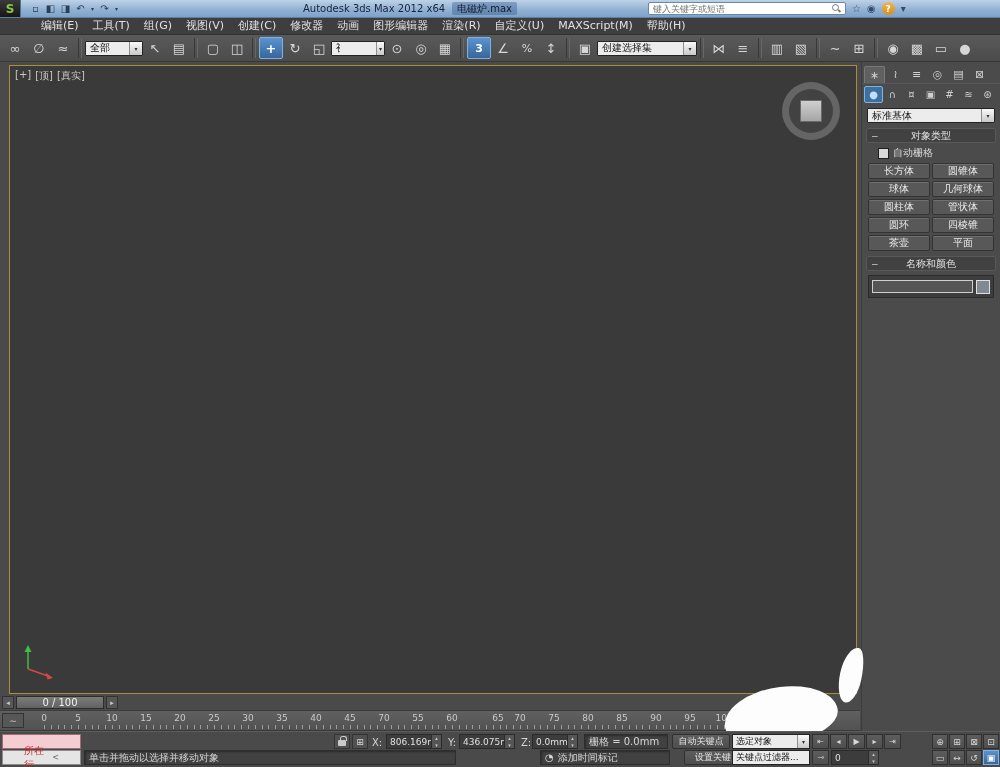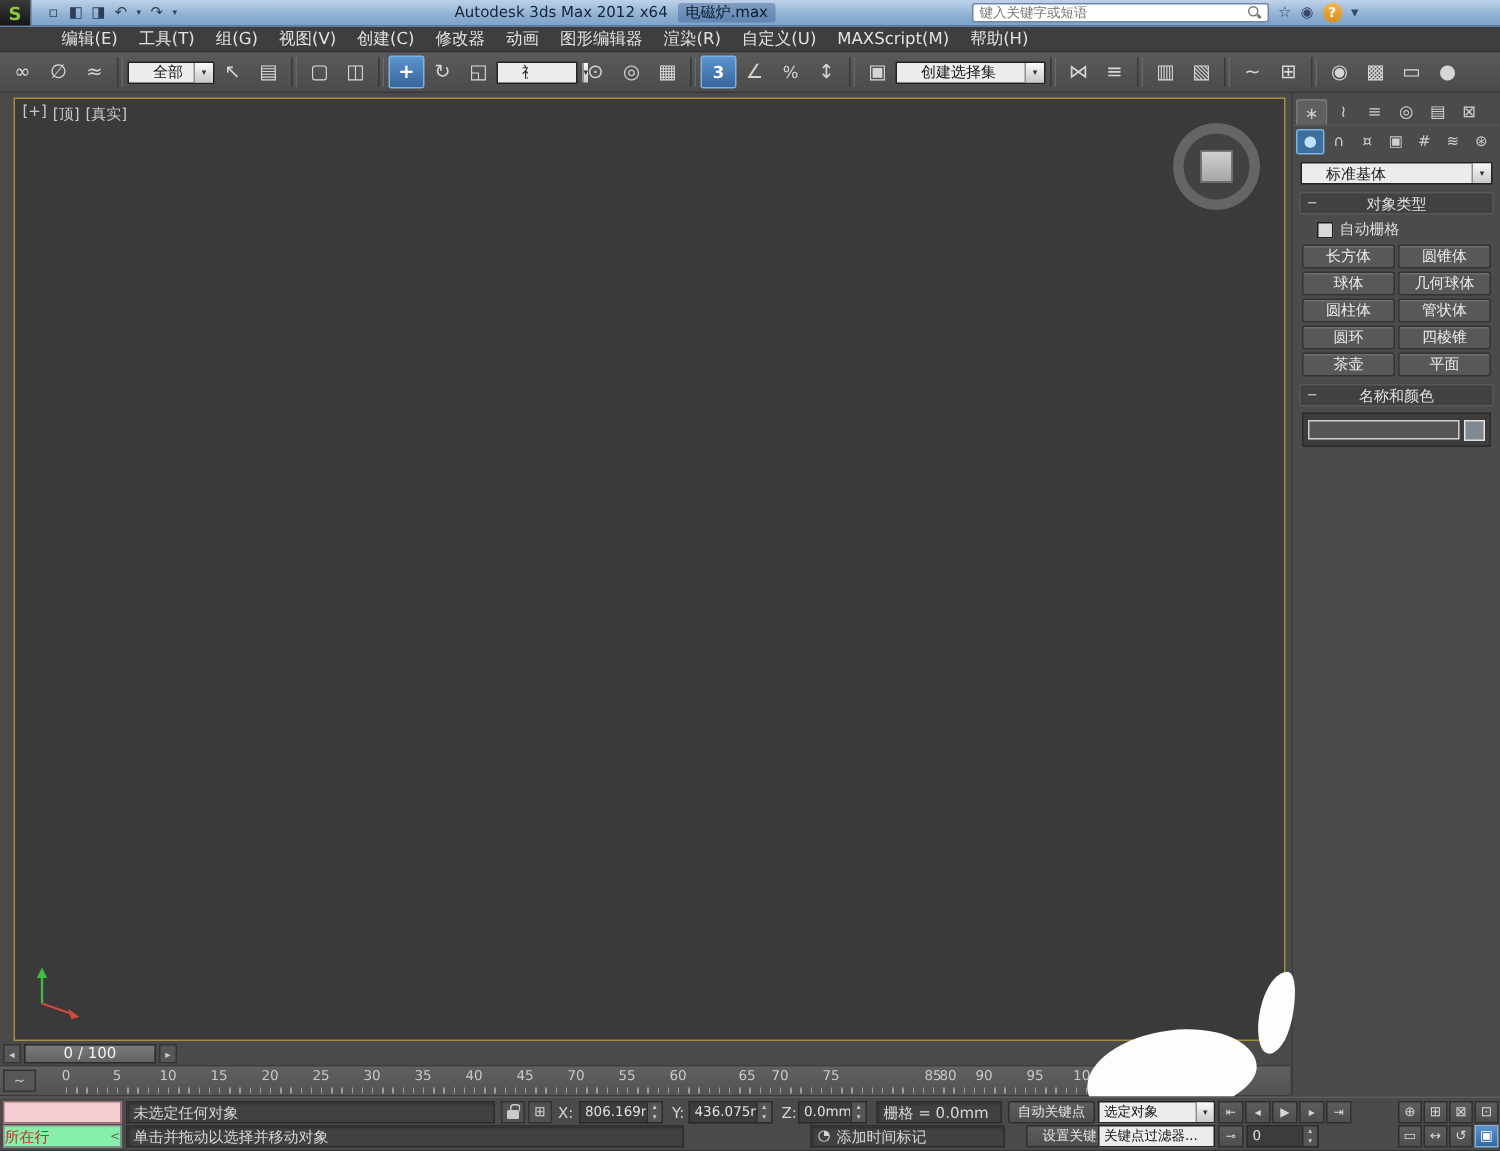--- a/index.html
+++ b/index.html
@@ -37,21 +37,21 @@
   
   .toolbar{position:absolute;left:0;top:35px;width:100%;height:27px;
     background:linear-gradient(#5a5a5a,#4b4b4b);border-bottom:1px solid #383838;
     display:flex;align-items:center;padding:0 3px;box-sizing:border-box;overflow:hidden;}
   .tbtn{width:24px;height:22px;flex:0 0 auto;display:flex;align-items:center;justify-content:center;
     color:#d6d6d6;font-size:13px;border:1px solid transparent;border-radius:2px;box-sizing:border-box;}
   .tbtn.bold{font-weight:bold;}
   .tbtn.active{background:linear-gradient(#5b94cf,#36669c);border:1px solid #7fb2e0;color:#fff;}
   .tsep{width:2px;height:20px;border-left:1px solid #393939;border-right:1px solid #676767;margin:0 3px;flex:0 0 auto;}
   .combo{display:flex;align-items:center;height:15px;background:#ececec;border:1px solid #232323;
-    flex:0 0 auto;border-radius:1px;box-sizing:border-box;padding-left:12px;}
+    flex:0 0 auto;border-radius:1px;box-sizing:border-box;}
   .combo .clabel{flex:1;font-size:10px;color:#151515;padding:0 4px;white-space:nowrap;overflow:hidden;}
   .combo .ccaret{width:12px;height:100%;background:linear-gradient(#fafafa,#c9c9c9);
     border-left:1px solid #8f8f8f;display:flex;align-items:center;justify-content:center;font-size:6px;color:#333;}
   
   .viewport{position:absolute;left:9px;top:65px;width:848px;height:629px;background:#3a3a3a;
     border:1px solid #a98e3c;box-sizing:border-box;}
   .vplabel{position:absolute;left:5px;top:3px;font-size:10px;color:#c8c8c8;display:flex;gap:4px;}
   .viewcube{position:absolute;top:16px;right:16px;width:58px;height:58px;border-radius:50%;
     border:7px solid rgba(145,145,145,.45);box-sizing:border-box;background:rgba(90,90,90,.25);
     display:flex;align-items:center;justify-content:center;}
@@ -91,22 +91,22 @@
     background:linear-gradient(#606060,#525252);border-bottom:1px solid #3a3a3a;box-sizing:border-box;}
   .mini-curve{position:absolute;left:2px;top:2px;width:22px;height:15px;background:#575757;border:1px solid #333;
     color:#ccc;font-size:9px;display:flex;align-items:center;justify-content:center;box-sizing:border-box;}
   .tick-label{position:absolute;top:2px;transform:translateX(-50%);font-size:9px;color:#c9c9c9;}
   .tick-marks{position:absolute;left:44px;top:14px;width:681px;height:4px;
     background:repeating-linear-gradient(to right,#9d9d9d 0 1px,transparent 1px 6.8px);}
   
   .statusbar{position:absolute;left:0;top:731px;width:1000px;height:36px;background:#4a4a4a;
     border-top:1px solid #5c5c5c;box-sizing:border-box;}
   .pinkfield{position:absolute;left:2px;top:2px;width:79px;height:15px;background:#f3cdd2;border:1px solid #9e6d74;box-sizing:border-box;}
-  .whitefield{position:absolute;left:2px;top:18px;width:79px;height:15px;background:#86efac;border:1px solid #8a8a8a;
-    box-sizing:border-box;display:flex;align-items:center;justify-content:space-between;padding:0 0;font-size:10px;color:#cc2a2a;}
+  .whitefield{position:absolute;left:2px;top:18px;width:79px;height:15px;background:#e5e5e5;border:1px solid #8a8a8a;
+    box-sizing:border-box;display:flex;align-items:center;justify-content:space-between;padding:0 21px;font-size:10px;color:#cc2a2a;}
   .wf-arrow{color:#666;font-size:8px;}
   .sunken{position:absolute;background:#414141;border:1px solid #2e2e2e;box-shadow:inset 1px 1px 2px rgba(0,0,0,.35);
     color:#d6d6d6;font-size:10px;display:flex;align-items:center;padding:0 4px;box-sizing:border-box;height:15px;}
   .slabel{position:absolute;font-size:10px;color:#d6d6d6;}
   .spinfield{position:absolute;height:15px;background:#3c3c3c;border:1px solid #2b2b2b;display:flex;align-items:stretch;box-sizing:border-box;}
   .sf-text{flex:1;font-size:9px;color:#e0e0e0;display:flex;align-items:center;padding:0 3px;white-space:nowrap;overflow:hidden;}
   .sf-spin{width:9px;display:flex;flex-direction:column;background:#555;border-left:1px solid #2b2b2b;}
   .sf-spin span{flex:1;font-size:5px;color:#ccc;display:flex;align-items:center;justify-content:center;}
   .flatbtn{position:absolute;height:15px;background:linear-gradient(#5d5d5d,#4e4e4e);border:1px solid #303030;
     border-radius:2px;color:#e4e4e4;font-size:9px;display:flex;align-items:center;justify-content:center;
@@ -316,38 +316,37 @@
       <span class="tick-label" style="left: 248px;">30</span>
       <span class="tick-label" style="left: 282px;">35</span>
       <span class="tick-label" style="left: 316px;">40</span>
       <span class="tick-label" style="left: 350px;">45</span>
       <span class="tick-label" style="left: 384px;">70</span>
       <span class="tick-label" style="left: 418px;">55</span>
       <span class="tick-label" style="left: 452px;">60</span>
       <span class="tick-label" style="left: 498px;">65</span>
       <span class="tick-label" style="left: 520px;">70</span>
       <span class="tick-label" style="left: 554px;">75</span>
-      <span class="tick-label" style="left: 588px; margin-left: 44px;">80</span>
+      <span class="tick-label" style="left: 588px;">80</span>
       <span class="tick-label" style="left: 622px;">85</span>
       <span class="tick-label" style="left: 656px;">90</span>
       <span class="tick-label" style="left: 690px;">95</span>
       <span class="tick-label" style="left: 724px;">100</span>
     </div>
 
   <div class="blob2"></div>
   <div class="blob1"></div>
 
   <div class="statusbar">
     <span class="pinkfield"></span>
     <span class="whitefield">
       <span>所在行</span>
       <span class="wf-arrow">&lt;</span>
     </span>
 
-    <span class="sunken" style="left:84px;top:2px;width:246px;">未选定任何对象</span>
     <span class="iconbtn" style="left:334px;top:2px;">
         <span class="lockshape"></span>
       </span>
     <span class="iconbtn" style="left:352px;top:2px;">⊞</span>
 
     <span class="slabel" style="left:372px;top:5px;">X:</span>
     <span class="spinfield" style="left:386px;top:2px;width:56px;">
       <span class="sf-text">806.169mm</span>
       <span class="sf-spin">
           <span>▴</span>

